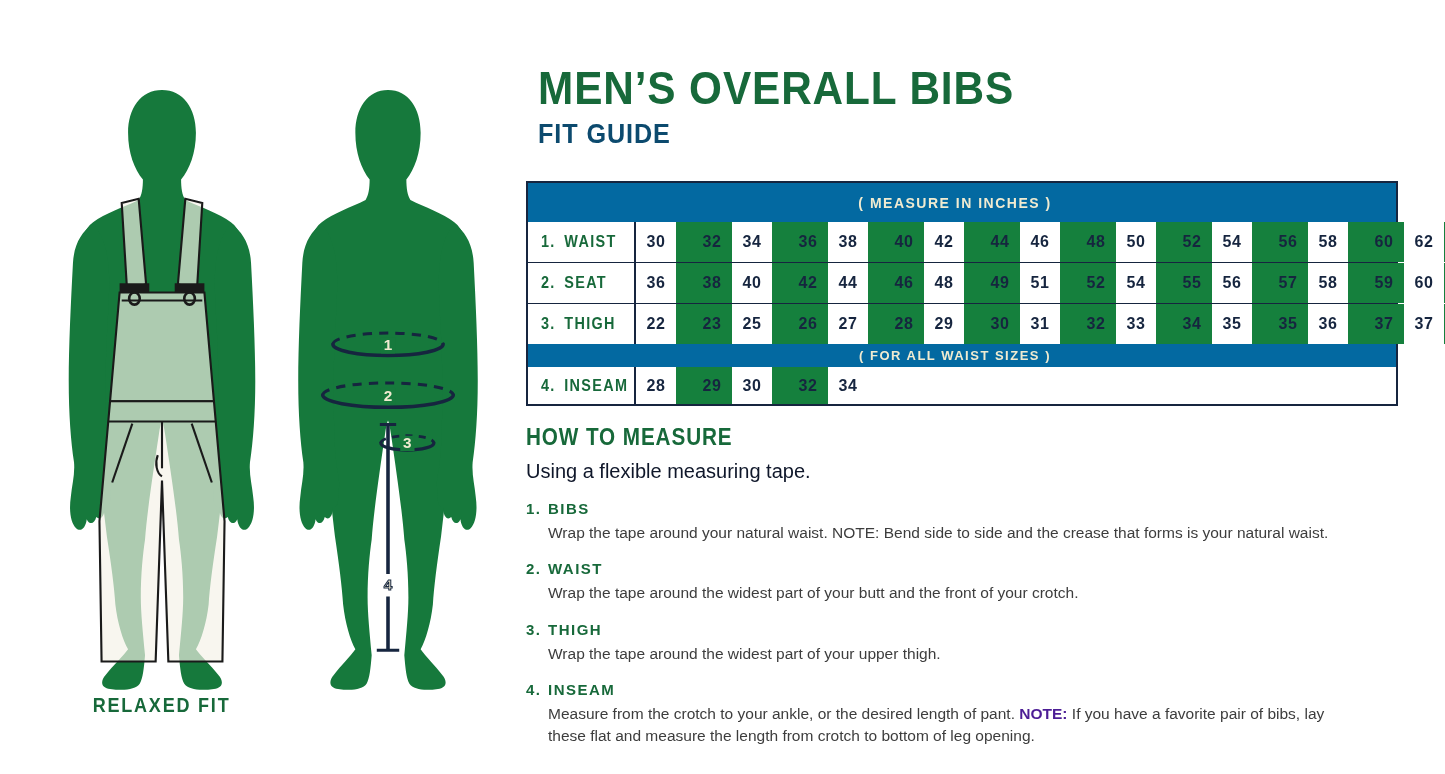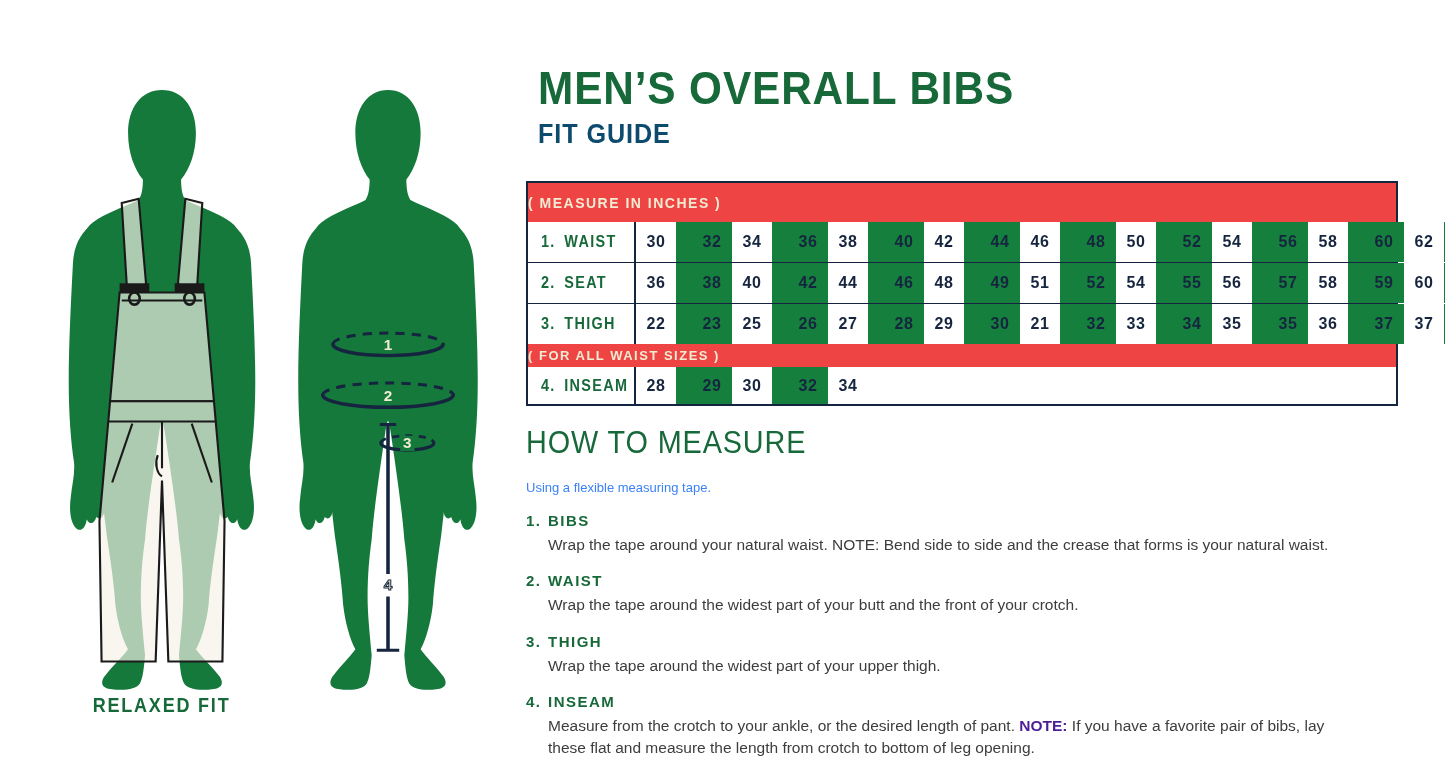--- a/index.html
+++ b/index.html
@@ -11,36 +11,36 @@
   .abs{position:absolute;}
   .cond{display:inline-block;transform:scaleX(0.9);transform-origin:left center;white-space:pre;}
 
   
   .title-block{left:526px;top:64px;margin-left:12px;}
   .title-main{font-size:47px;font-weight:bold;color:#17693a;letter-spacing:1px;line-height:1;margin:0;}
   .title-sub{font-size:28px;font-weight:bold;color:#0c4a6e;letter-spacing:1px;line-height:1;margin:9px 0 0 0;}
 
   
   .size-table{left:526px;top:181px;width:872px;border:2px solid #16253f;box-sizing:border-box;background:#fff;}
-  .band{background:#ef4444;color:#f0ebd1;font-weight:bold;text-align:left;box-sizing:border-box;padding-right:14px;}
+  .band{background:#0369a1;color:#f0ebd1;font-weight:bold;text-align:center;box-sizing:border-box;padding-right:14px;}
   .band1{height:39px;line-height:40px;font-size:14px;letter-spacing:1.5px;}
   .band2{height:23px;line-height:23px;font-size:13px;letter-spacing:1.5px;}
   .rows-main .trow + .trow{border-top:1.5px solid #16253f;}
   .trow{display:flex;height:40px;align-items:stretch;}
   .trow-inseam .trow{height:37px;}
   .tlabel{width:108px;min-width:108px;border-right:2px solid #16253f;color:#17693a;font-weight:bold;
           font-size:16px;letter-spacing:1.5px;display:flex;align-items:center;padding-left:13px;box-sizing:border-box;}
   .tcell{width:40px;min-width:40px;display:flex;align-items:center;justify-content:center;
          font-weight:bold;font-size:16px;color:#16253f;letter-spacing:0.5px;}
   .tcell.gray{background:#15803d;padding-left:16px;}
 
   
   .htm{left:526px;top:424px;width:880px;}
-  .htm-head{font-size:32px;font-weight:normal;color:#17693a;letter-spacing:1px;margin:0;}
-  .htm-sub{font-size:13px;color:#3b82f6;margin-top:19px;}
+  .htm-head{font-size:23px;font-weight:bold;color:#17693a;letter-spacing:1px;margin:0;}
+  .htm-sub{font-size:20px;color:#0f172a;margin-top:9px;}
   .step{margin-top:17px;}
   .step-label{font-size:15px;font-weight:bold;color:#17693a;letter-spacing:1.5px;}
   .step-num{display:inline-block;width:22px;}
   .step-body{font-size:15.5px;color:#3d3d3d;line-height:1.38;margin:5px 0 0 22px;width:800px;}
   .step-body b{color:#4c1d95;text-align:center;}
 
   
   .fig1{left:56px;top:84px;}
   .fig2{left:286px;top:84px;}
   .fit-label{left:56px;top:694px;width:212px;text-align:center;font-size:20px;font-weight:bold;
@@ -196,21 +196,21 @@
           <span class="cond">3. THIGH</span>
         </div>
         <div class="tcell">22</div>
         <div class="tcell gray">23</div>
         <div class="tcell">25</div>
         <div class="tcell gray">26</div>
         <div class="tcell">27</div>
         <div class="tcell gray">28</div>
         <div class="tcell">29</div>
         <div class="tcell gray">30</div>
-        <div class="tcell">21</div>
+        <div class="tcell">31</div>
         <div class="tcell gray">32</div>
         <div class="tcell">33</div>
         <div class="tcell gray">34</div>
         <div class="tcell">35</div>
         <div class="tcell gray">35</div>
         <div class="tcell">36</div>
         <div class="tcell gray">37</div>
         <div class="tcell">37</div>
         <div class="tcell gray">38</div>
         <div class="tcell">38</div>

